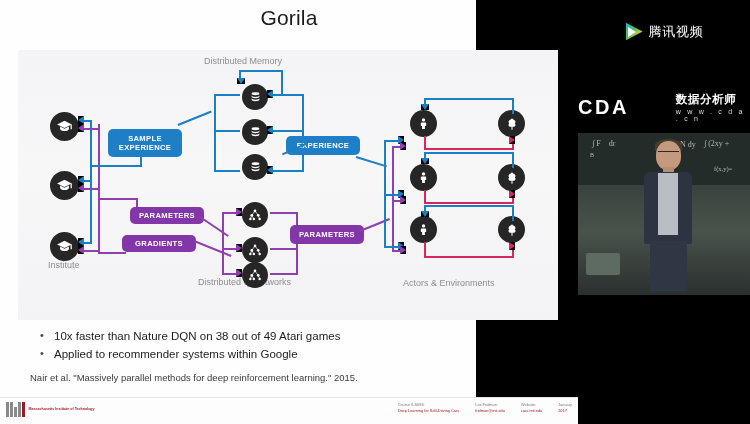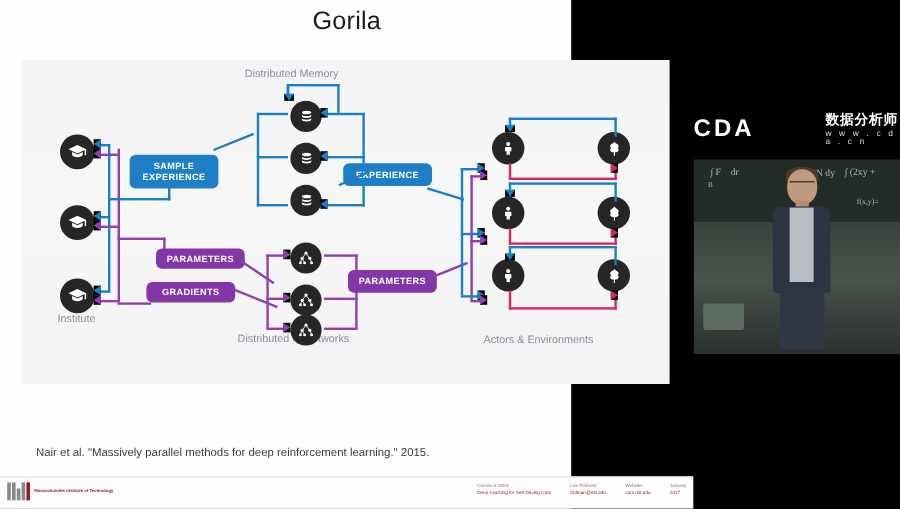--- a/index.html
+++ b/index.html
@@ -128,21 +128,21 @@
   }
   #tencent-mark::after {
     content: ""; position: absolute; left: 4px; top: 4.5px;
     width: 0; height: 0; border-style: solid;
     border-width: 5px 0 5px 8px; border-color: transparent transparent transparent #ffffff;
   }
   #tencent-text { font-size: 13px; color: #fff; letter-spacing: .8px; font-weight: 500; }
 
   #cda {
     position: absolute; left: 0; top: 92px; width: 172px;
-    display: flex; align-items: center; justify-content: flex-end; gap: 18px;
+    display: flex; align-items: center; justify-content: flex-end; gap: 6px;
   }
   #cda-letters {
     font-size: 20px; font-weight: 800; color: #fff; letter-spacing: 2.5px;
     font-family: "Liberation Sans", sans-serif;
   }
   #cda-right { display: flex; flex-direction: column; margin-left: 41px; }
   #cda-cn { font-size: 11.5px; color: #fff; font-weight: 700; letter-spacing: .6px; }
   #cda-url { font-size: 7px; color: #ddd; letter-spacing: 2.2px; margin-top: 1px; }
 
   
@@ -440,20 +440,24 @@
       <div class="ln h blue" style="left:406px;top:155px;width:90px;"></div>
       <div class="ln v blue" style="left:494px;top:155px;height:16px;"></div>
       <div class="ln v blue" style="left:406px;top:155px;height:8px;"></div>
       <div class="arrow ar-d" style="left:403px;top:161px;border-top-color:#1b7fc4;"></div>
       <div class="ln h pink" style="left:406px;top:206px;width:90px;"></div>
       <div class="ln v pink" style="left:406px;top:192px;height:16px;"></div>
       <div class="ln v pink" style="left:494px;top:196px;height:12px;"></div>
       <div class="arrow ar-r" style="left:491px;top:192px;border-left-color:#d6285f;"></div>
     </div>
 
+    <div id="bullets">
+      <div class="bullet">10x faster than Nature DQN on 38 out of 49 Atari games</div>
+      <div class="bullet">Applied to recommender systems within Google</div>
+    </div>
     <div id="citation">Nair et al. "Massively parallel methods for deep reinforcement learning." 2015.</div>
 
     <div id="footer">
       <div id="mit-logo">
         <span class="mit-bars">
           <i></i>
             <i></i>
             <i class="s"></i>
             <i></i>
             <i class="r"></i>
@@ -477,20 +481,24 @@
           <div class="hd">January</div>
           <div>2017</div>
         </div>
       </div>
     </div>
   </div>
 
 
   <div id="right-panel">
 
+    <div id="tencent">
+      <span id="tencent-mark"></span>
+      <span id="tencent-text">腾讯视频</span>
+    </div>
 
     <div id="cda">
       <span id="cda-letters">CDA</span>
       <span id="cda-right">
         <span id="cda-cn">数据分析师</span>
         <span id="cda-url">w w w . c d a . c n</span>
       </span>
     </div>
 
     <div id="video">

